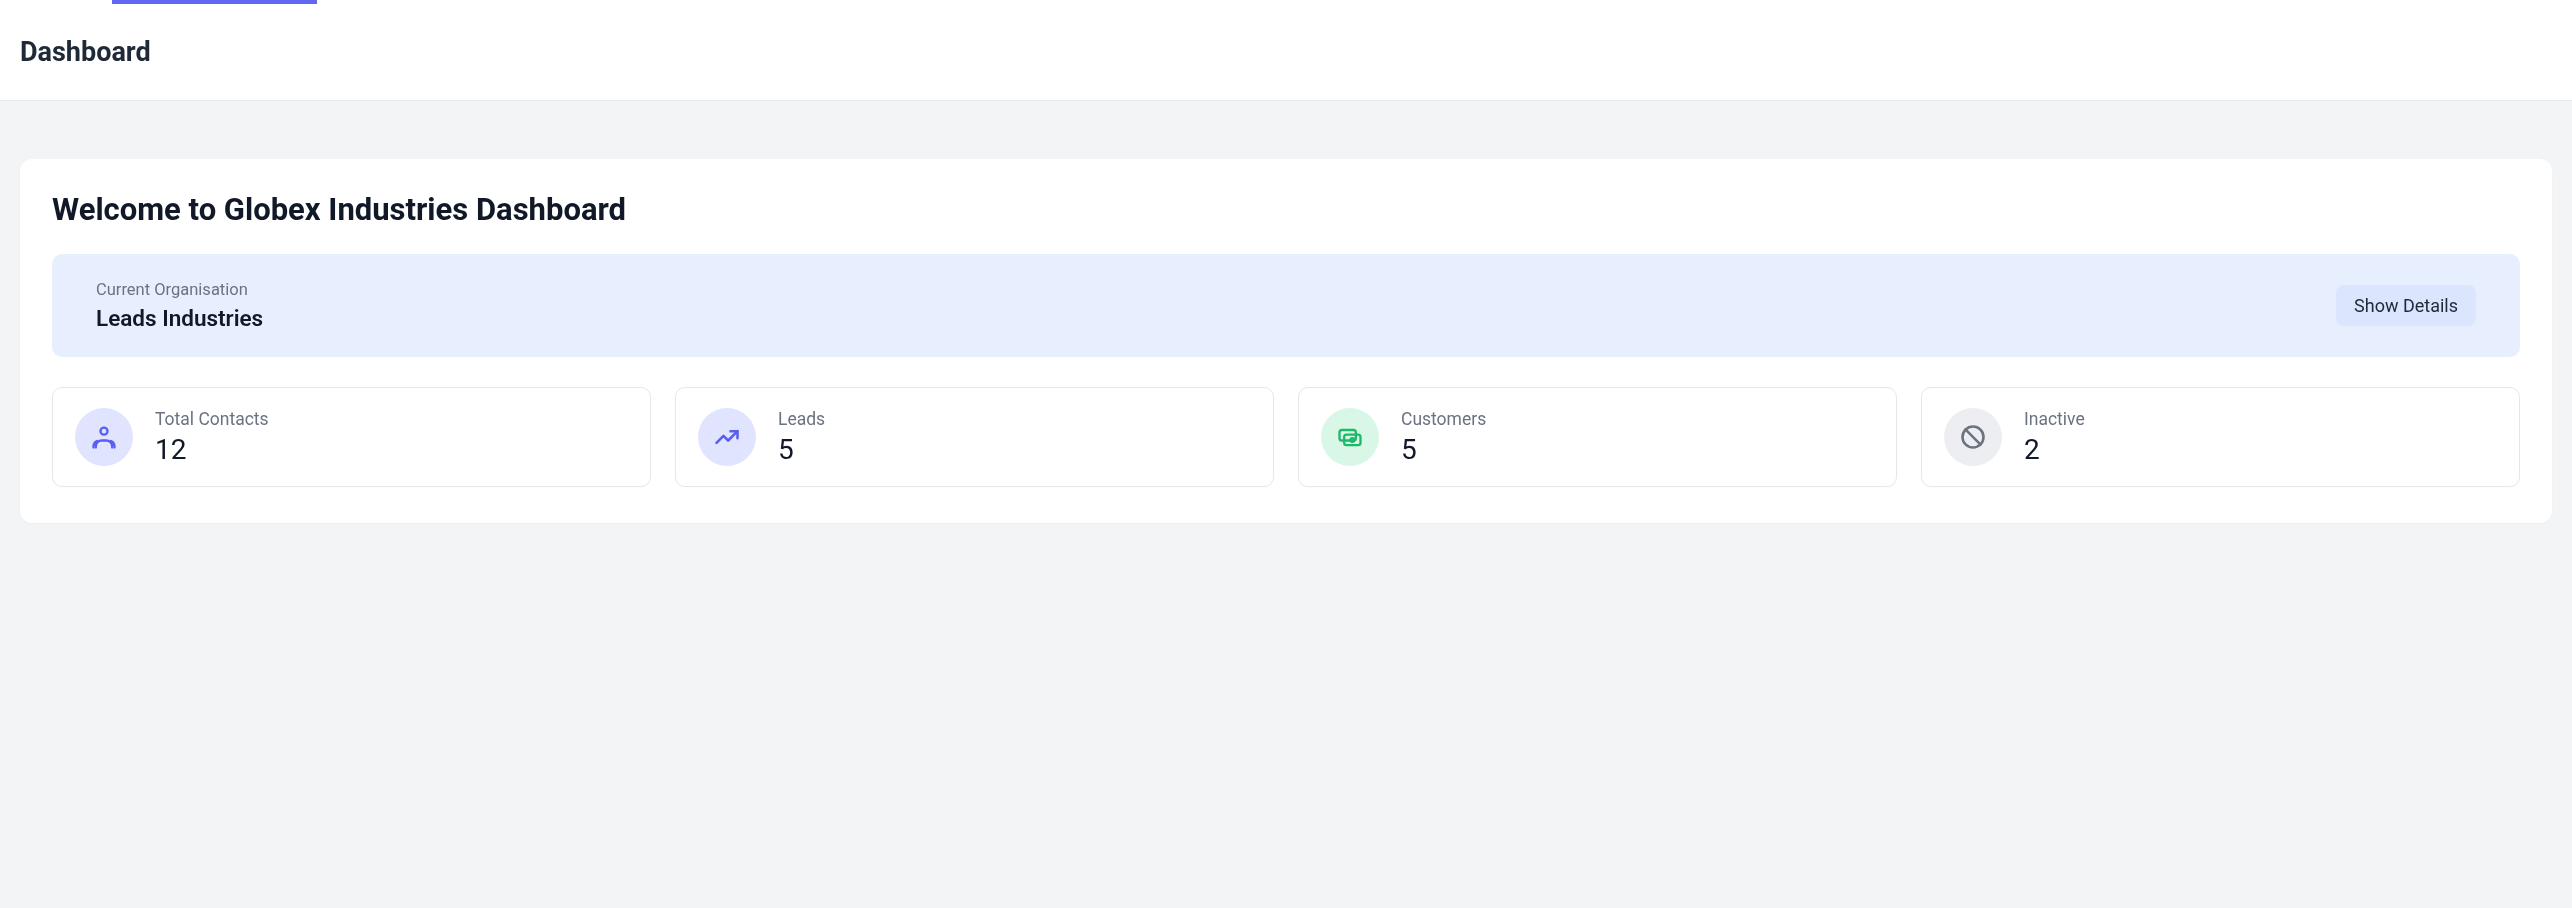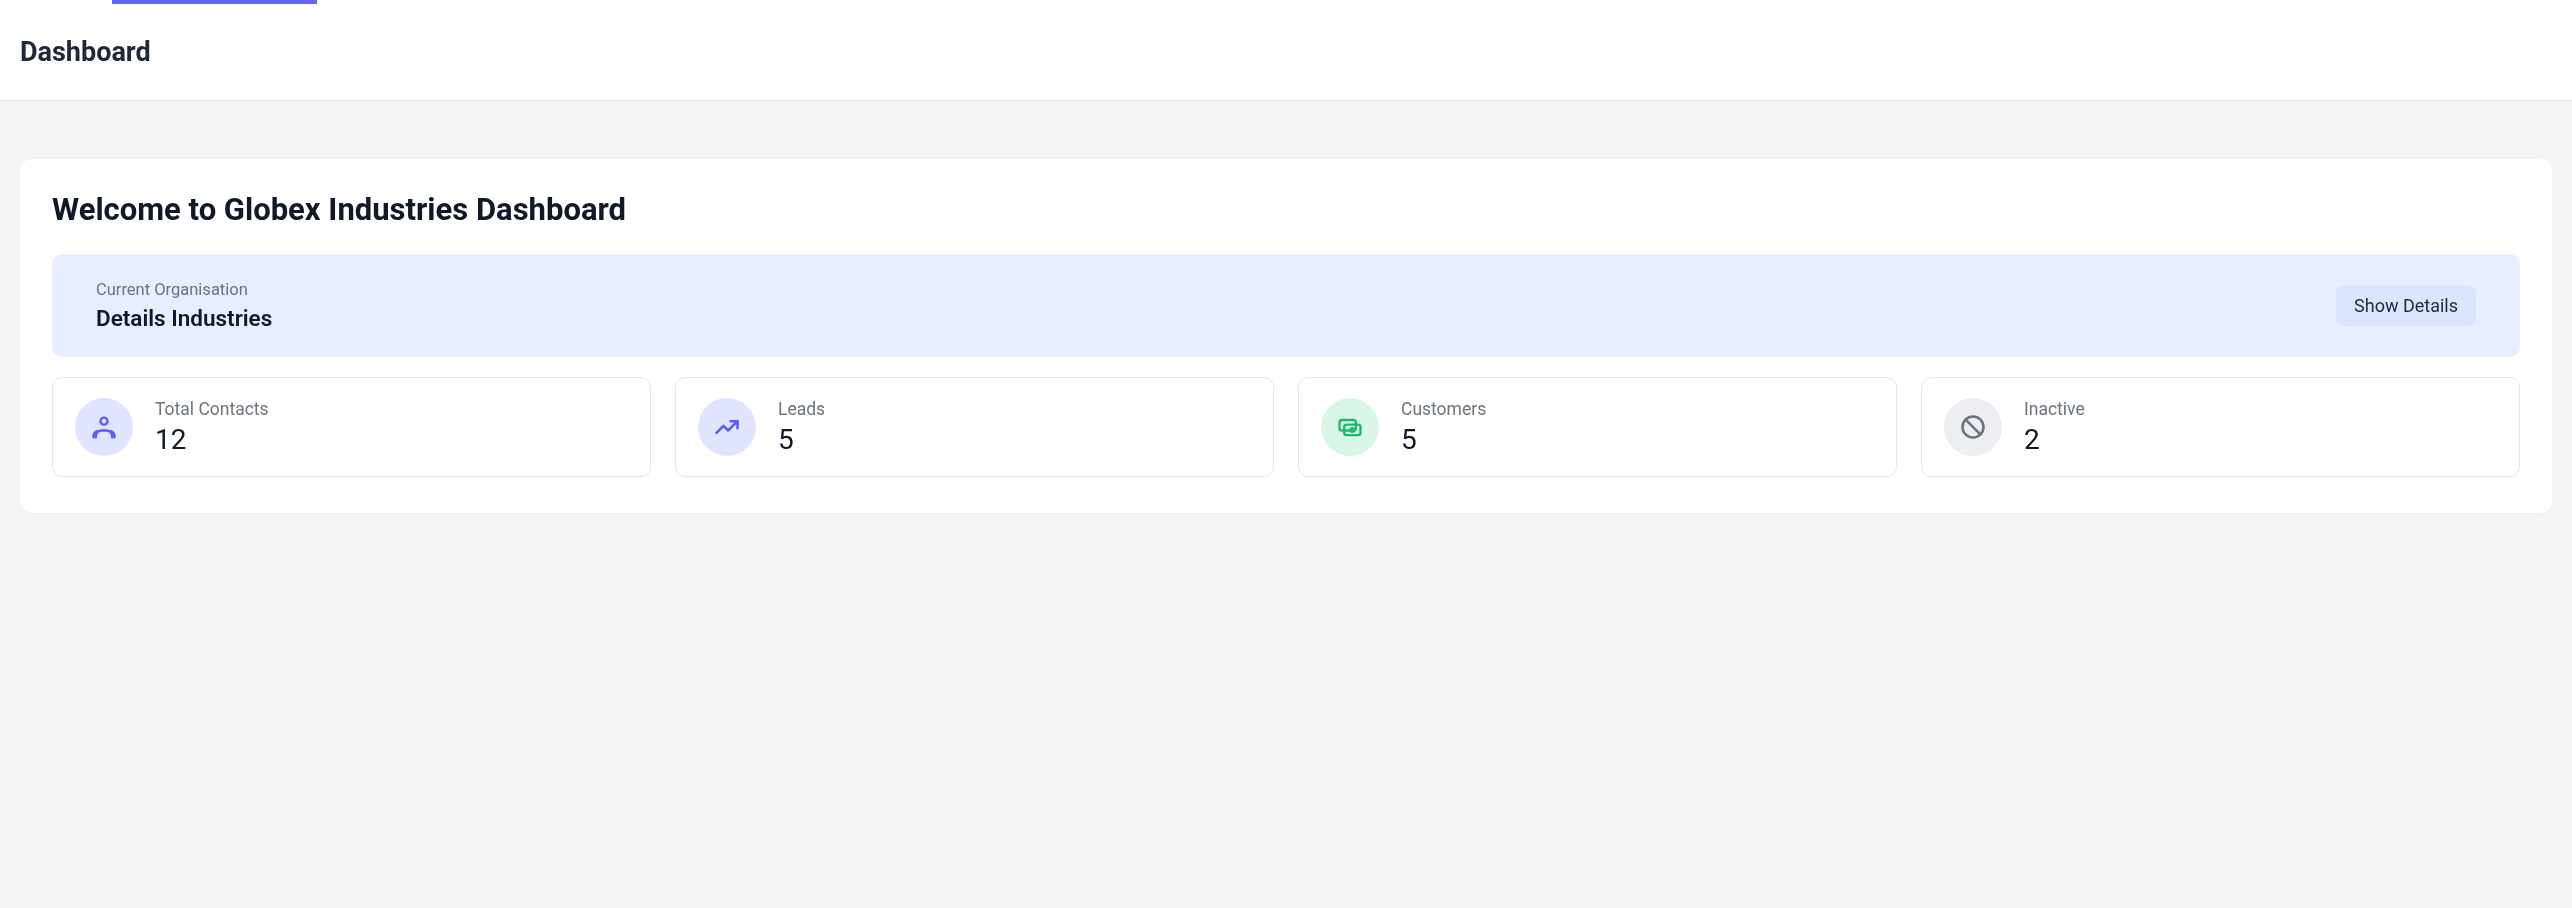--- a/index.html
+++ b/index.html
@@ -68,21 +68,21 @@
     font-size: 18px;
     color: #1f2937;
     cursor: pointer;
     font-family: inherit;
     text-align: right;
   }
   .stats-row {
     display: grid;
     grid-template-columns: repeat(4, 1fr);
     gap: 24px;
-    margin-top: 20px;
+    margin-top: 30px;
   }
   .stat-card {
     border: 1px solid #e5e7eb;
     border-radius: 10px;
     padding: 20px 22px;
     display: flex;
     align-items: center;
     gap: 22px;
     box-shadow: 0 1px 2px rgba(0,0,0,0.02);
   }
@@ -123,21 +123,21 @@
 </div>
 
 <div class="content-wrap">
   <div class="panel">
 
     <h2 class="welcome-title">Welcome to Globex Industries Dashboard</h2>
 
     <div class="org-banner">
       <div>
         <div class="org-label">Current Organisation</div>
-        <div class="org-name">Details Industries</div>
+        <div class="org-name">Leads Industries</div>
       </div>
       <button class="show-details-btn">Show Details</button>
     </div>
 
     <div class="stats-row">
 
       <div class="stat-card">
         <div class="stat-icon icon-blue">
           <svg viewBox="0 0 24 24" fill="none" stroke-width="2" stroke-linecap="round" stroke-linejoin="round">
             <circle cx="12" cy="7" r="3"></circle>

